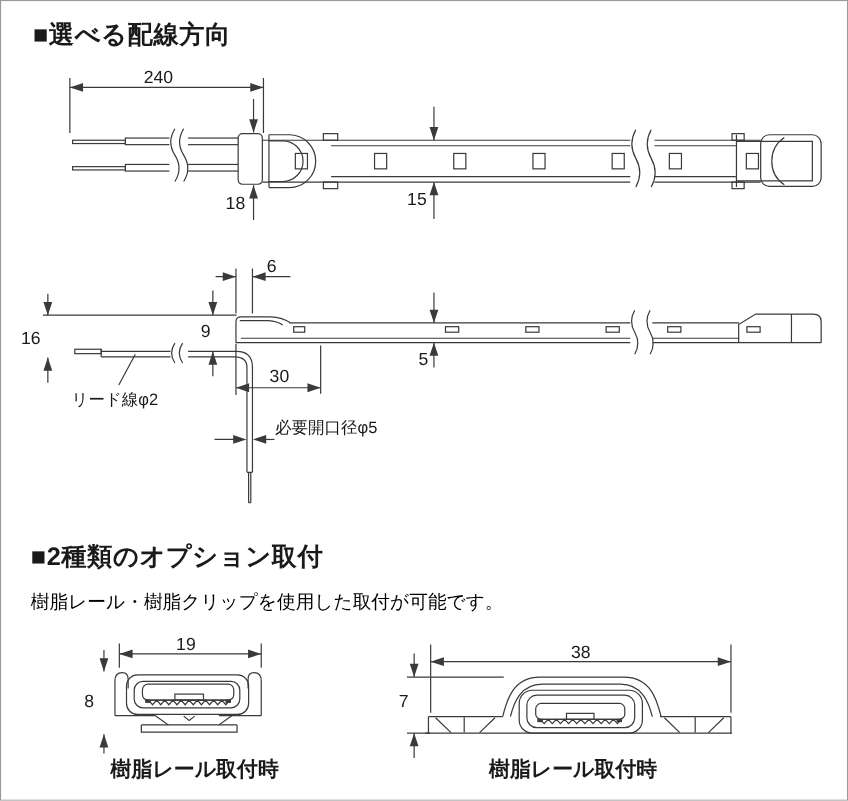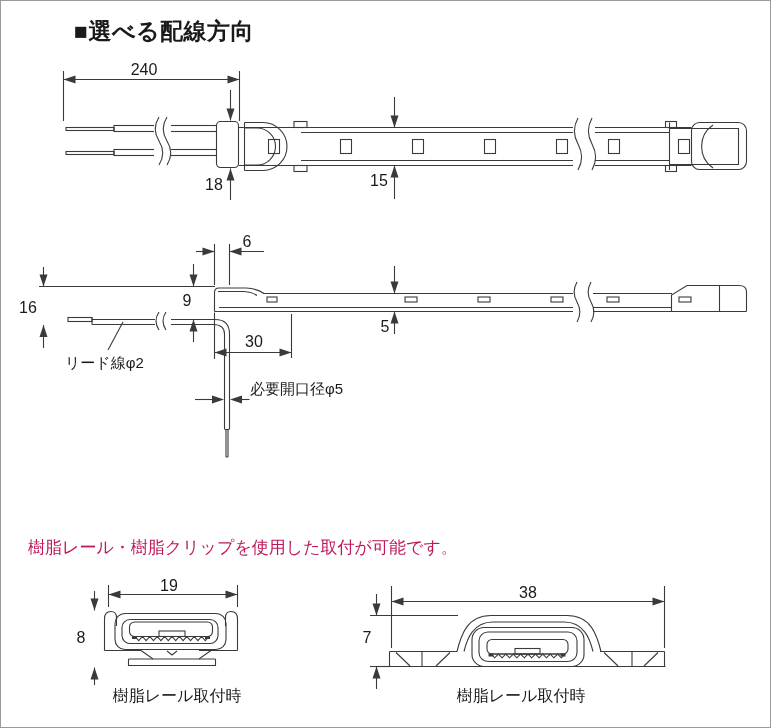--- a/index.html
+++ b/index.html
@@ -13,29 +13,29 @@
     overflow:hidden;
   }
   .sec-title{
     position:absolute;
     font-size:23px;
     font-weight:700;
     letter-spacing:0.5px;
     color:#1a1a1a;
     white-space:nowrap;
   }
-  #title1{left:29px;top:15px;margin-left:44px;}
+  #title1{left:29px;top:15px;}
   #title2{left:27px;top:490px;}
   #desc{
     position:absolute;left:27px;top:535px;
-    font-size:17px;color:#be185d;white-space:nowrap;
+    font-size:17px;color:#000000;white-space:nowrap;
   }
   .caption{
     position:absolute;
-    font-size:16px;font-weight:400;color:#1a1a1a;
+    font-size:19px;font-weight:700;color:#1a1a1a;
     text-align:center;white-space:nowrap;
   }
   #cap-rail{left:78px;top:685px;width:196px;}
   #cap-clip{left:415px;top:685px;width:210px;}
   svg{position:absolute;left:0;top:0;}
   svg text{
     font-family:"Liberation Sans", sans-serif;
     fill:#1a1a1a;
     stroke:none;
   }
@@ -291,17 +291,18 @@
         <path d="M390.5,600.5 L402.5,596.5 L402.5,604.5 Z"></path>
         <path d="M663.5,600.5 L651.5,596.5 L651.5,604.5 Z"></path>
         <path d="M375.5,614.5 L371.5,602.5 L379.5,602.5 Z"></path>
         <path d="M375.5,665.5 L371.5,677.5 L379.5,677.5 Z"></path>
       </g>
       <text class="dimnum" x="527" y="597" text-anchor="middle">38</text>
       <text class="dimnum" x="366" y="642" text-anchor="middle">7</text>
     </g>
   </svg>
 
+  <div id="title2" class="sec-title">■2種類のオプション取付</div>
   <div id="desc">樹脂レール・樹脂クリップを使用した取付が可能です。</div>
   <div id="cap-rail" class="caption">樹脂レール取付時</div>
   <div id="cap-clip" class="caption">樹脂レール取付時</div>
 
 </div>
 
 </body></html>

